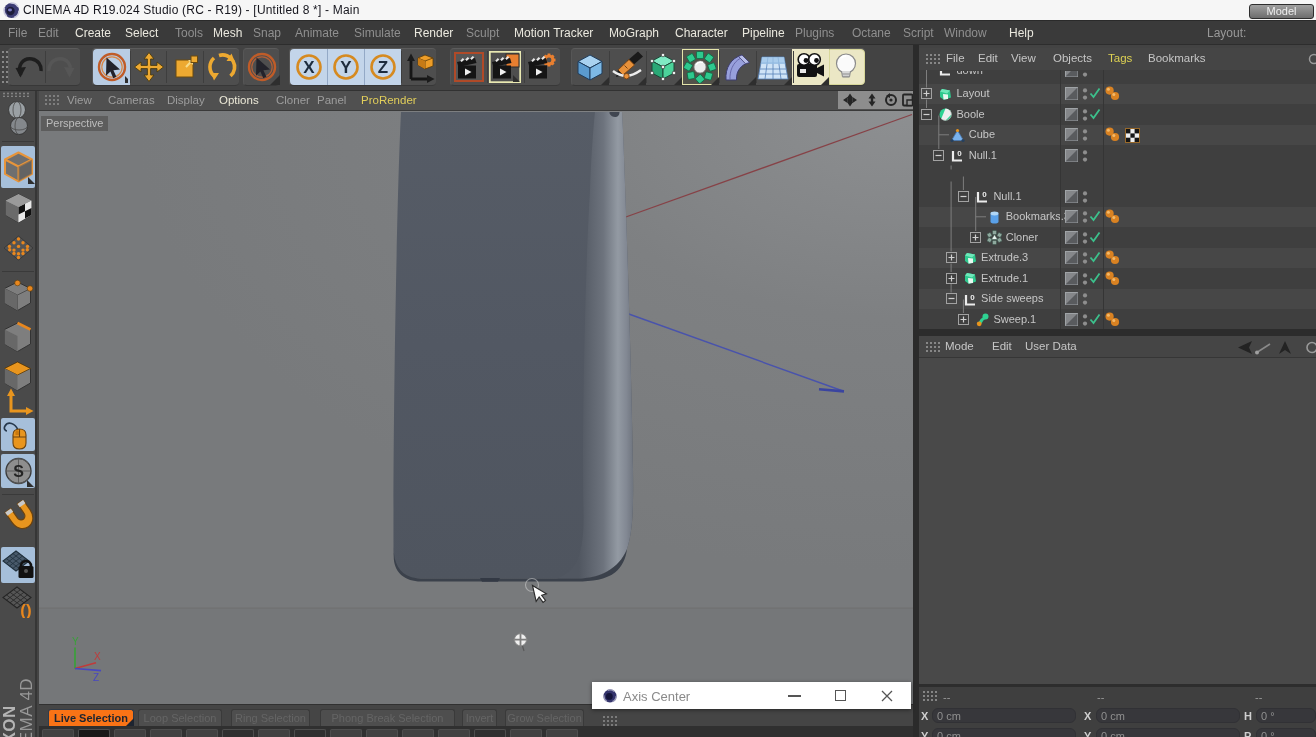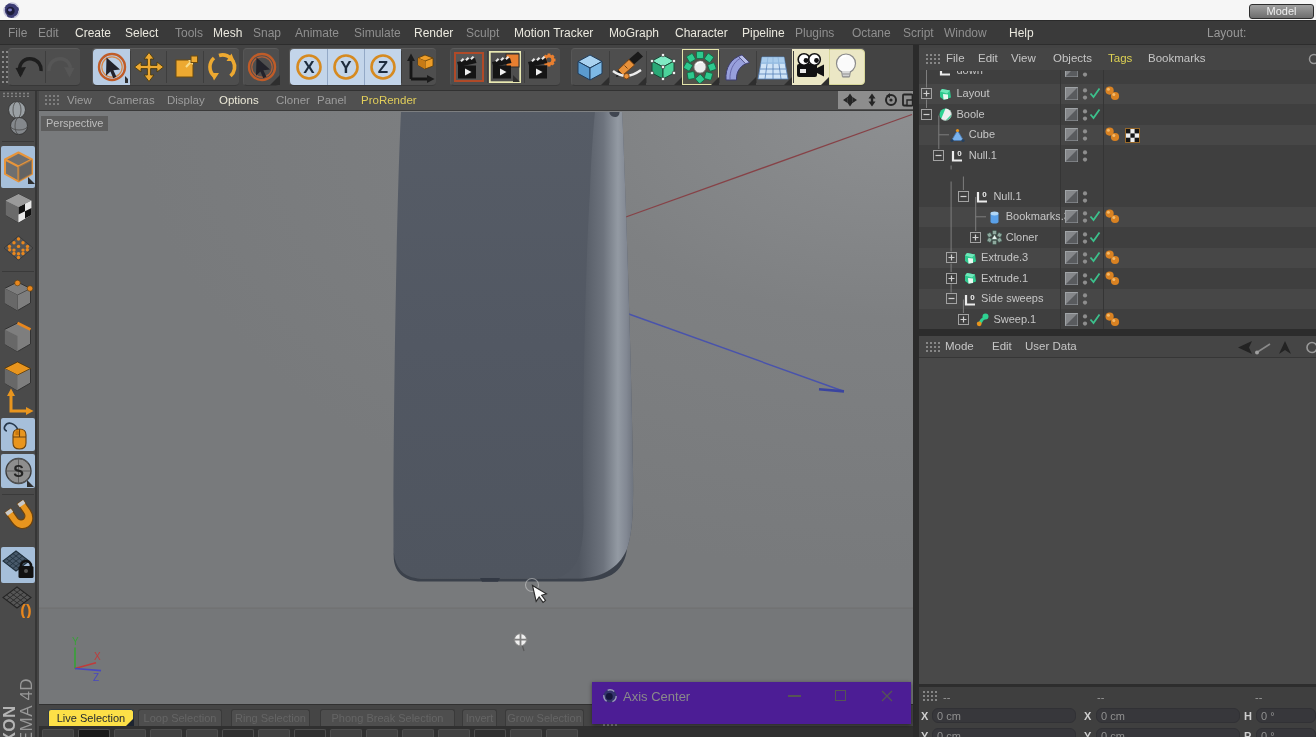--- a/index.html
+++ b/index.html
@@ -39,21 +39,21 @@
 #vpmenu span { position:absolute; top:3px; font-size:11.5px; color:#9d9d9d; }
 #vpmenu span.b { color:#ece9d8; }
 #vpmenu span.y { color:#e0cd5a; }
 #vpiconbox { left:799px; top:0; width:75px; height:18px; background:#8d8d8d; }
 #viewport { left:39px; top:110px; width:874px; height:594px; background:radial-gradient(ellipse 760px 460px at 98% 0%, #8d8f91 0%, #7e8082 45%, #787a7c 100%); border-top:1px solid #3a3a3a; }
 #persplabel { left:2px; top:5px; background:#5d5d5d; color:#bdbdbd; font-size:11px; padding:1px 5px 2px 5px; }
 
 
 #tabbar { left:39px; top:704px; width:874px; height:22px; background:#454545; border-top:1px solid #313131; }
 .tab { position:absolute; top:4px; height:18px; background:#4e4e4e; border:1px solid #3a3a3a; border-bottom:none; border-radius:3px 3px 0 0; color:#656565; font-size:11px; text-align:center; }
-#tabactive { background:#fde047; color:#1d2430; font-weight:normal; border-color:#2f3b4a; }
+#tabactive { background:#f97316; color:#1d2430; font-weight:bold; border-color:#2f3b4a; }
 #bottomstrip { left:39px; top:726px; width:874px; height:11px; background:#303030; }
 .bsbtn { position:absolute; top:3px; width:32px; height:8px; background:#414141; border:1px solid #4e4e4e; border-bottom:none; border-radius:2px 2px 0 0; }
 
 
 #vdivider { left:913px; top:45px; width:6px; height:692px; background:#2b2b2b; }
 #rpanel { left:919px; top:48px; width:397px; height:689px; background:#454545; }
 .pmenu { position:absolute; left:0; width:397px; height:22px; background:#454545; }
 .pmenu span { position:absolute; top:4px; font-size:11.5px; color:#c6c6c6; }
 .pmenu span.y { color:#ddd153; }
 #omrows { position:absolute; left:0; top:22px; width:397px; height:259px; background:#3f3f3f; overflow:hidden; }
@@ -63,34 +63,35 @@
 #amstrip { position:absolute; left:0; top:281px; width:397px; height:7px; background:#2c2c2c; }
 #ammenu { top:288px; border-bottom:1px solid #363636; }
 #amcontent { position:absolute; left:0; top:310px; width:397px; height:326px; background:#494949; }
 #coorddiv { position:absolute; left:0; top:636px; width:397px; height:3px; background:#2d2d2d; }
 #coordpanel { position:absolute; left:0; top:639px; width:397px; height:50px; background:#3f3f3f; }
 .coordlbl { position:absolute; font-size:11px; font-weight:bold; color:#cfcfcf; }
 .coordval { position:absolute; height:15px; background:#37373b; border-radius:6px; border:1px solid #313135; color:#909090; font-size:11px; padding:1px 4px; }
 .dim { color:#9a9a9a; font-size:11px; position:absolute; }
 
 
-#dialog { left:592px; top:682px; width:319px; height:42px; background:#4c1d95; box-shadow:0 1px 4px rgba(0,0,0,0.45); }
+#dialog { left:592px; top:682px; width:319px; height:27px; background:#ffffff; box-shadow:0 1px 4px rgba(0,0,0,0.45); }
 #dialog .dtitle { position:absolute; left:31px; top:7px; font-size:13px; color:#8a8a8a; }
 </style>
 </head>
 <body>
 <div id="stage">
 
   <div id="titlebar" class="abs"></div>
   <svg class="abs" style="left:3px;top:2px" width="17" height="17" viewBox="0 0 17 17">
     <circle cx="8.5" cy="8.5" r="7.5" fill="#3c3c74"></circle>
     <circle cx="8.5" cy="8.5" r="7.5" fill="none" stroke="#c9c9dd" stroke-width="1.6" stroke-dasharray="9 8"></circle>
     <circle cx="7.5" cy="9" r="4.2" fill="#1c1c3a"></circle>
     <ellipse cx="7" cy="8" rx="2" ry="1.4" fill="#7a7ac2"></ellipse>
   </svg>
+  <div id="titletext" class="abs">CINEMA 4D R19.024 Studio (RC - R19) - [Untitled 8 *] - Main</div>
   <div id="minbtn" class="abs"></div>
 
   <div id="menubar" class="abs">
     <span style="left:8px">File</span>
     <span style="left:38px">Edit</span>
     <span class="b" style="left:75px">Create</span>
     <span class="b" style="left:125px">Select</span>
     <span style="left:175px">Tools</span>
     <span class="b" style="left:213px">Mesh</span>
     <span style="left:253px">Snap</span>

